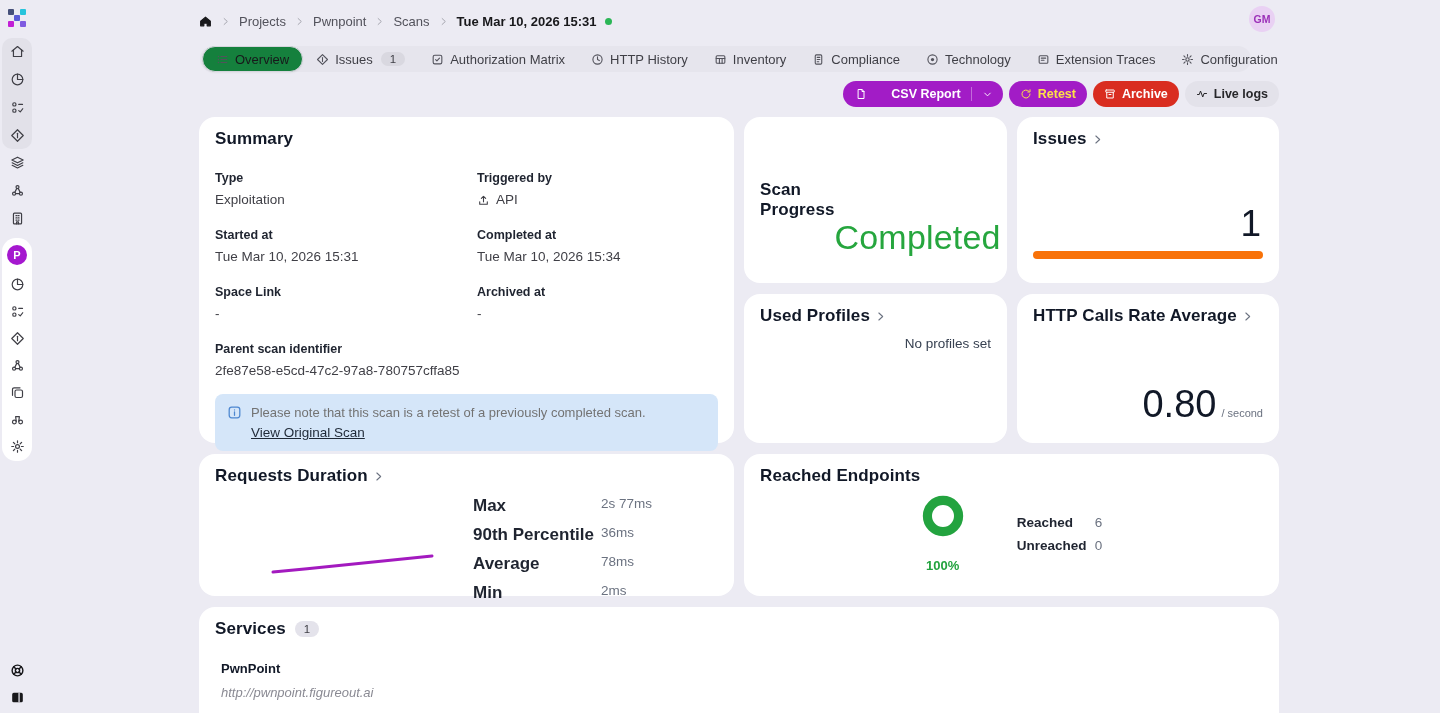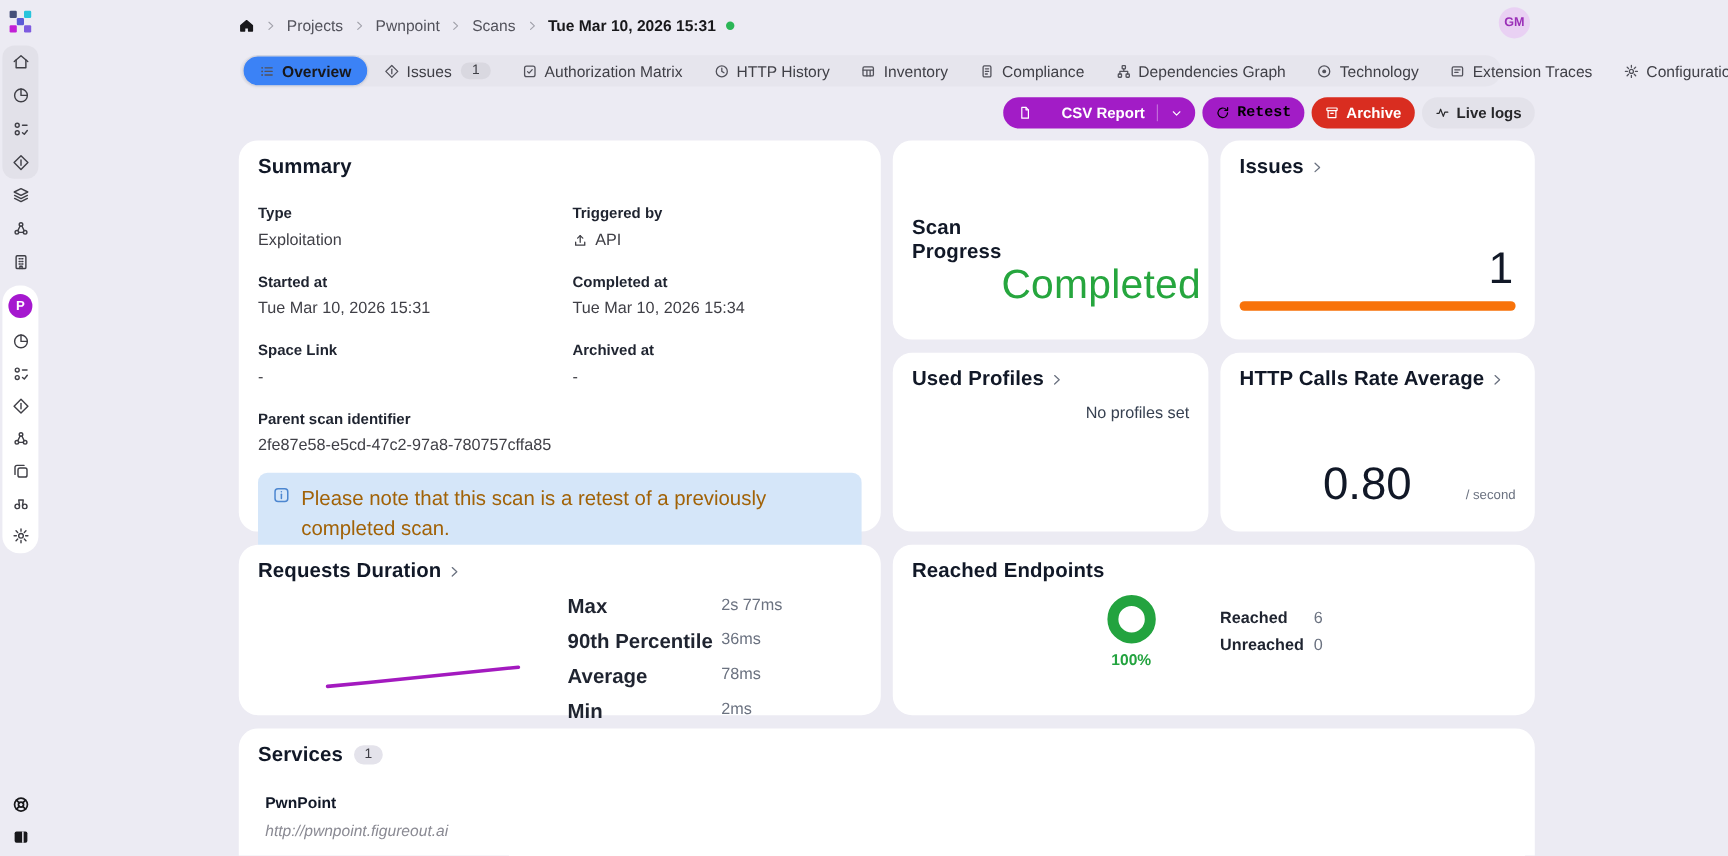--- a/index.html
+++ b/index.html
@@ -33,27 +33,27 @@
   .crumb { font-size:13px; color:#52525B; cursor:pointer; }
   .crumb-sep { color:#A1A1AA; display:flex; }
   .crumb-current { font-size:13px; font-weight:700; color:#18181B; }
   .status-dot { width:7px; height:7px; border-radius:50%; background:#2BB656; }
   .user-avatar { position:absolute; right:165px; top:6px; width:26px; height:26px; border-radius:50%; background:#E9D1F3; color:#9B30B8; font-size:10.5px; font-weight:700; display:flex; align-items:center; justify-content:center; cursor:pointer; }
 
   
   .tabbar { position:absolute; left:200px; top:46px; width:1051px; height:26px; background:#E6E5ED; border-radius:13px; display:flex; align-items:center; padding:0 2px; }
   .tab { display:flex; align-items:center; gap:6px; padding:0 13px; height:26px; font-size:13px; color:#3F3F46; cursor:pointer; white-space:nowrap; }
   .tab .ic-sm { color:#52525B; }
-  .tab.active { background:#3b82f6; border:1px solid #D6D5DD; border-radius:13px; font-weight:700; color:#18181B; box-shadow:0 1px 2px rgba(0,0,0,.05); }
+  .tab.active { background:#15803d; border:1px solid #D6D5DD; border-radius:13px; font-weight:400; color:#18181B; box-shadow:0 1px 2px rgba(0,0,0,.05); }
   .tab-badge { background:#D9D8E0; border-radius:9px; padding:1px 9px; font-size:11.5px; color:#3F3F46; margin-left:2px; }
 
   
   .actions { position:absolute; top:81px; right:161px; height:26px; display:flex; gap:6px; }
   .btn { display:flex; align-items:center; gap:6px; height:26px; padding:0 11px; border:none; border-radius:13px; font-size:12.5px; font-weight:700; cursor:pointer; font-family:inherit; }
-  .btn-purple { background:#A21CC6; color:#000000;font-family:Liberation Mono, monospace; }
+  .btn-purple { background:#A21CC6; color:#fde047; }
   .btn-red { background:#D92D20; color:#fff; }
   .btn-light { background:#E3E2EA; color:#27272A; }
   .csv-split { display:flex; align-items:center; background:#A21CC6; border-radius:13px; }
   .csv-main { display:flex; align-items:center; gap:24px; padding:0 10px 0 12px; height:26px; color:#fff; font-size:12.5px; font-weight:700; cursor:pointer; }
   .csv-divider { width:1px; height:14px; background:rgba(255,255,255,.35); }
   .csv-caret { padding:0 10px; height:26px; display:flex; align-items:center; color:#fff; cursor:pointer; }
 
   
   .grid { position:absolute; left:199px; top:117px; width:1080px; display:grid; grid-template-columns:535px 263px 262px; grid-template-rows:166px 149px 142px 150px; gap:11px 10px; }
   .card { background:#fff; border-radius:16px; padding:12px 16px; position:relative; }
@@ -70,49 +70,49 @@
   .card-reach  { grid-column:2 / 4; grid-row:3; }
   .card-services { grid-column:1 / 4; grid-row:4; }
 
   
   .sum-grid { margin-top:22px; display:grid; grid-template-columns:262px 1fr; row-gap:21px; }
   .f-label { font-size:12.5px; font-weight:700; color:#1F2430; margin-bottom:7px; }
   .f-value { font-size:13.5px; color:#3F3F46; white-space:nowrap; }
   .f-value-icon { display:flex; align-items:flex-end; gap:6px; }
   .note { margin-top:16px; background:#D5E6F9; border-radius:8px; padding:10px 12px; display:flex; gap:9px; }
   .note-ic { color:#4C86D0; flex-shrink:0; margin-top:1px; }
-  .note-text { font-size:17px; color:#a16207; line-height:1.45; }
+  .note-text { font-size:13px; color:#737373; line-height:1.45; }
   .note-link { display:inline-block; margin-top:2px; color:#1F2937; text-decoration:underline; cursor:pointer; font-size:13.5px; }
 
   
   .scan-status { margin-top:auto; text-align:right; font-size:34px; color:#26A63E; padding:0 2px 14px 0; letter-spacing:.2px; }
 
   
   .issues-count { margin-top:auto; text-align:right; font-size:37px; font-weight:400; color:#111827; line-height:1; padding-right:2px; }
   .issues-bar { margin-top:9px; margin-bottom:12px; height:8px; border-radius:4px; background:#F87209; }
 
   
   .profiles-empty { margin-top:10px; text-align:right; font-size:13.5px; color:#374151; }
 
   
   .http-value-row { margin-top:auto; text-align:right; padding:0 0 8px 0; display:flex; justify-content:flex-end; align-items:baseline; gap:5px; }
   .http-value { font-size:38px; color:#111827; font-weight:400; line-height:1; }
-  .http-unit { font-size:11px; color:#6B7280;margin-left:40px; }
+  .http-unit { font-size:11px; color:#6B7280; }
 
   
   .rd-body { display:flex; margin-top:4px; }
   .rd-chart { width:250px; padding-top:10px; }
   .rd-stats { flex:1; padding-left:8px; padding-top:6px; display:flex; flex-direction:column; gap:9px; }
   .rd-row { display:grid; grid-template-columns:128px 1fr; }
   .rd-label { font-size:17px; font-weight:700; color:#1F2430; }
   .rd-value { font-size:13.5px; color:#6B7280; }
 
   
   .re-body { display:flex; justify-content:center; align-items:center; gap:52px; margin-top:8px; }
-  .re-donut-wrap { display:flex; flex-direction:column; align-items:center; gap:4px; }
+  .re-donut-wrap { display:flex; flex-direction:column; align-items:center; gap:20px; }
   .re-percent { font-size:13px; font-weight:700; color:#23A33F; }
   .re-rows { display:flex; flex-direction:column; gap:8px; }
   .re-row { display:grid; grid-template-columns:78px 1fr; align-items:center; }
   .re-label { font-size:13.5px; font-weight:700; color:#1F2430; }
   .re-value { font-size:13.5px; color:#6B7280; }
 
   
   .svc-title-row { display:flex; align-items:center; gap:9px; }
   .svc-badge { background:#E4E3EB; border-radius:10px; padding:2px 9px; font-size:11.5px; color:#3F3F46; }
   .svc-item { margin-top:22px; padding-left:6px; }
@@ -324,29 +324,20 @@
         <path d="M4 10h16M10 10v9M15 10v9"></path>
       </svg>
     <span>Inventory</span>
   </div>
   <div class="tab">
     <svg class="ic-sm" viewBox="0 0 24 24">
         <rect x="6" y="3.5" width="12" height="17" rx="2"></rect>
         <path d="M9.5 8h5M9.5 12h5M9.5 16h3"></path>
       </svg>
     <span>Compliance</span>
-  </div>
-  <div class="tab">
-    <svg class="ic-sm" viewBox="0 0 24 24">
-        <rect x="9.5" y="3" width="5" height="5" rx="1"></rect>
-        <rect x="3.5" y="16" width="5" height="5" rx="1"></rect>
-        <rect x="15.5" y="16" width="5" height="5" rx="1"></rect>
-        <path d="M12 8v4M12 12H6v4M12 12h6v4"></path>
-      </svg>
-    <span>Dependencies Graph</span>
   </div>
   <div class="tab">
     <svg class="ic-sm" viewBox="0 0 24 24">
         <circle cx="12" cy="12" r="8.5"></circle>
         <circle cx="12" cy="12" r="3" fill="currentColor" stroke="none"></circle>
       </svg>
     <span>Technology</span>
   </div>
   <div class="tab">
     <svg class="ic-sm" viewBox="0 0 24 24">

